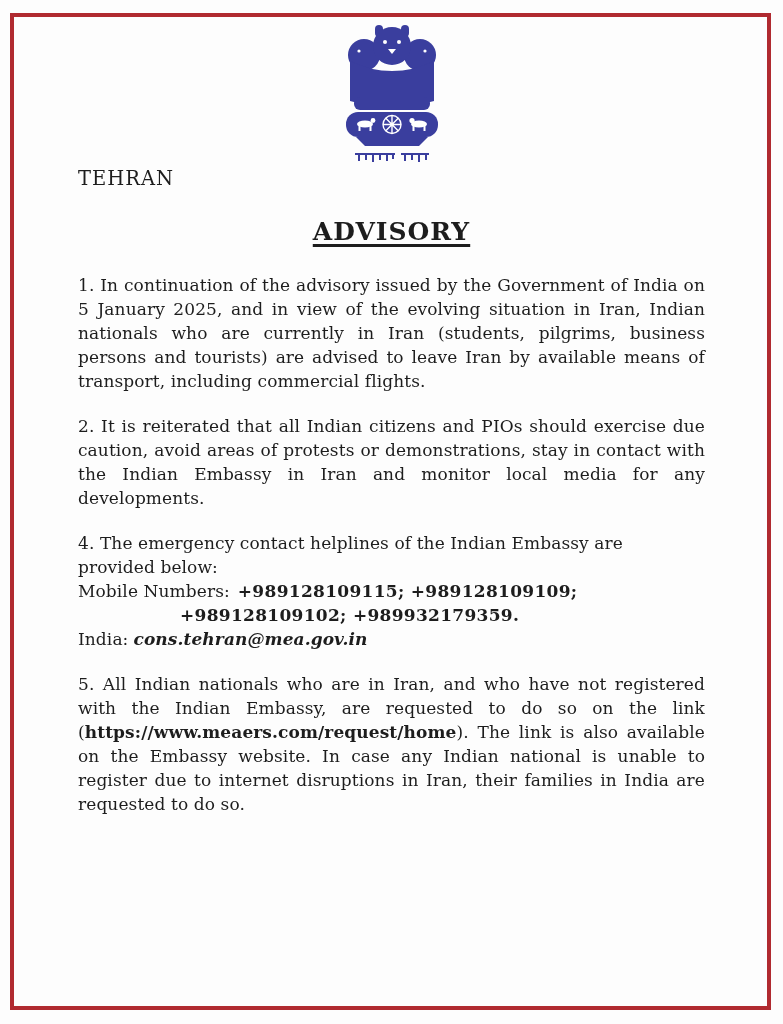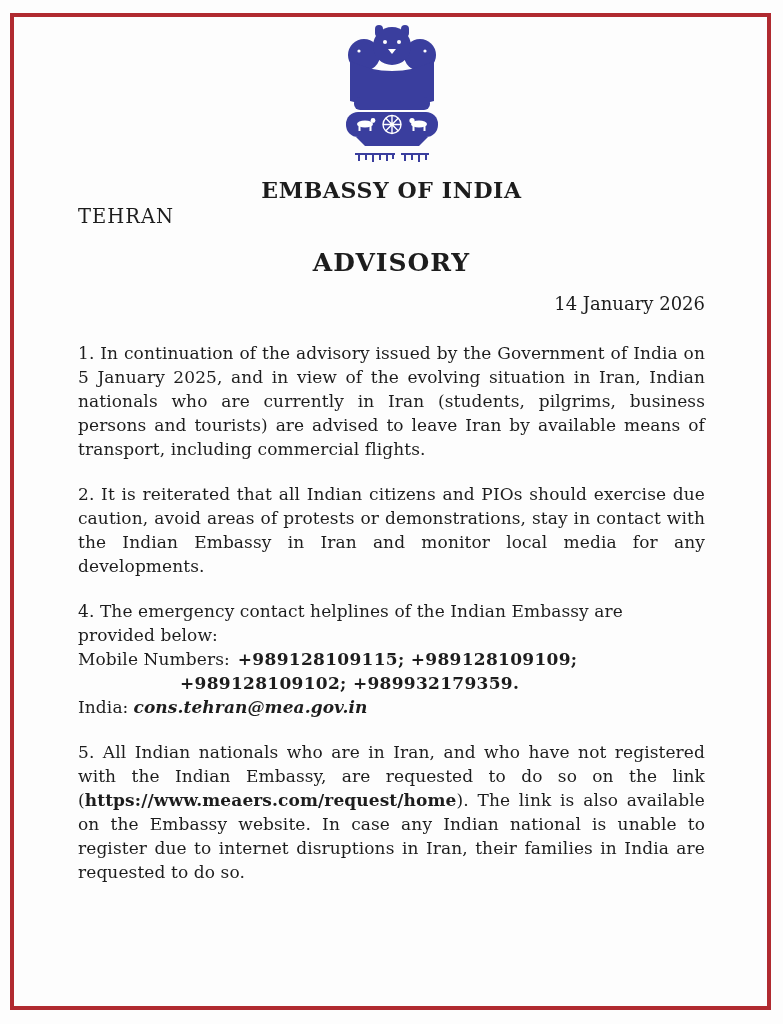--- a/index.html
+++ b/index.html
@@ -16,22 +16,22 @@
   .emblem-wrap { text-align:center; height:148px; }
   .org {
     margin-top:12px; text-align:center; font-weight:bold;
     font-size:22px; line-height:1.2; letter-spacing:0.6px;
   }
   .city {
     margin-top:2px; text-align:left; font-size:19.5px;
     line-height:1.2; letter-spacing:1px;
   }
   .doc-type {
-    margin-top:20px; text-align:center; font-weight:bold; font-size:25px;
-    line-height:1.15; letter-spacing:1px; 
+    margin-top:28px; text-align:center; font-weight:bold; font-size:25px;
+    line-height:1.15; letter-spacing:1px; text-decoration:underline;
     text-decoration-thickness:3px; text-underline-offset:4px;
   }
   .date { margin-top:14px; text-align:right; font-size:18px; line-height:1.3; }
   .para {
     margin:21px 0 0 0; font-size:17px; line-height:24px;
     text-align:justify; letter-spacing:0.1px;
   }
   .para.first { margin-top:26px; }
   .contact { text-align:left; }
   .contact b.nums { margin-left:8px; letter-spacing:0.3px; }
@@ -95,24 +95,22 @@
 
         <g stroke="#3a3e9e" stroke-width="2" fill="none">
           <path d="M18 137 H58"></path>
           <path d="M22 137 V144 M29 137 V143 M36 137 V145 M43 137 V143 M50 137 V144 M56 137 V142"></path>
           <path d="M64 137 H92"></path>
           <path d="M68 137 V144 M75 137 V143 M82 137 V145 M89 137 V143"></path>
         </g>
       </svg>
     </div>
 
-    <div class="org">EMBASSY OF INDIA</div>
     <div class="city">TEHRAN</div>
     <div class="doc-type">ADVISORY</div>
-    <div class="date">14 January 2026</div>
 
     <p class="para first">1. In continuation of the advisory issued by the Government of India on 5 January 2025, and in view of the evolving situation in Iran, Indian nationals who are currently in Iran (students, pilgrims, business persons and tourists) are advised to leave Iran by available means of transport, including commercial flights.</p>
     <p class="para">2. It is reiterated that all Indian citizens and PIOs should exercise due caution, avoid areas of protests or demonstrations, stay in contact with the Indian Embassy in Iran and monitor local media for any developments.</p>
 
     <div class="para contact">
       <div>4. The emergency contact helplines of the Indian Embassy are provided below:</div>
       <div><span>Mobile Numbers:</span><b class="nums">+989128109115; +989128109109;</b></div>
       <div class="nums-line2"><b class="nums">+989128109102; +989932179359.</b></div>
       <div class="email-line"><span>India:</span><b>cons.tehran@mea.gov.in</b></div>
     </div>

